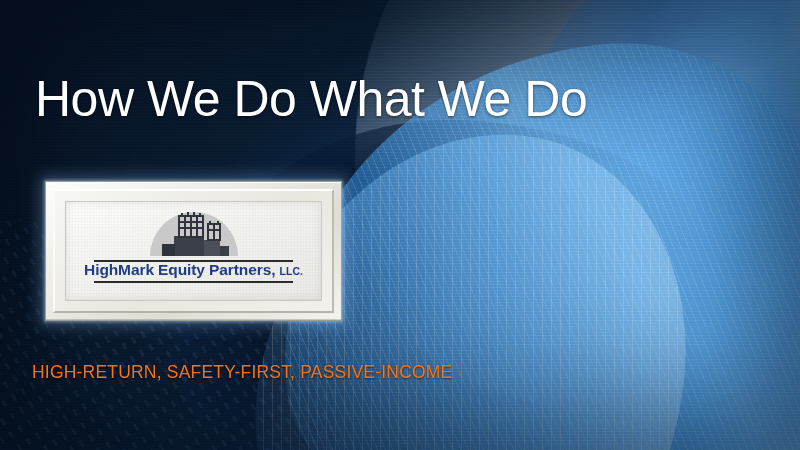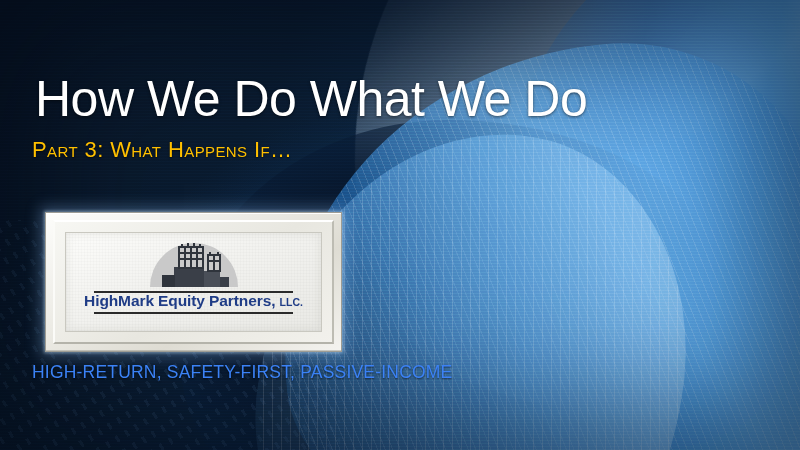--- a/index.html
+++ b/index.html
@@ -118,29 +118,29 @@
     text-shadow:0 1px 3px rgba(0,0,0,.55);
   }
   .subtitle{
     position:absolute;left:32px;top:139px;
     font-size:22px;line-height:1;font-weight:400;color:#ffc000;
     font-variant:small-caps;letter-spacing:.4px;white-space:nowrap;
     text-shadow:0 1px 2px rgba(0,0,0,.6);
   }
   .tagline{
     position:absolute;left:32px;top:361px;
-    font-size:17.5px;line-height:22px;font-weight:400;color:#3b82f6;
+    font-size:17.5px;line-height:22px;font-weight:400;color:#f97316;
     letter-spacing:.2px;
     text-shadow:0 1px 2px rgba(0,0,0,.55);
   }
   .tagline div{white-space:nowrap;}
 
   
   .plaque{
-    position:absolute;left:45px;top:212px;width:295px;height:138px;
+    position:absolute;left:45px;top:181px;width:295px;height:138px;
     background:linear-gradient(150deg,#fdfdfb 0%,#ecebe5 38%,#dedcd3 66%,#f4f3ef 100%);
     border:1px solid #9d9c94;
     box-shadow:
       0 0 14px 5px rgba(150,200,255,.30),
       0 0 3px 1px rgba(220,240,255,.45),
       inset 0 1px 0 rgba(255,255,255,.95),
       inset 0 -1px 0 rgba(120,120,112,.35);
   }
   .plaque-bevel{
     position:absolute;inset:7px;
@@ -199,21 +199,20 @@
   <div class="ribbon-b"></div>
   <div class="ribbon-c"></div>
   <div class="swirl-dark"></div>
   <div class="fan"></div>
   <div class="fan2"></div>
   <div class="scan"></div>
   <div class="dashes"></div>
   <div class="vignette"></div>
 
   <div class="title">How We Do What We Do</div>
-  <div class="subtitle">Part 3: What Happens If…</div>
 
   <div class="plaque">
     <div class="plaque-bevel">
       <div class="plaque-inner">
         <div class="paper-tex"></div>
 
         <div class="logo-mark">
           <svg viewBox="0 0 112 48" xmlns="http://www.w3.org/2000/svg">
             <path d="M12 46 A44 44 0 0 1 100 46 Z" fill="#c9c9c9"></path>
             <rect x="36" y="26" width="30" height="20" fill="#3a3f48"></rect>

